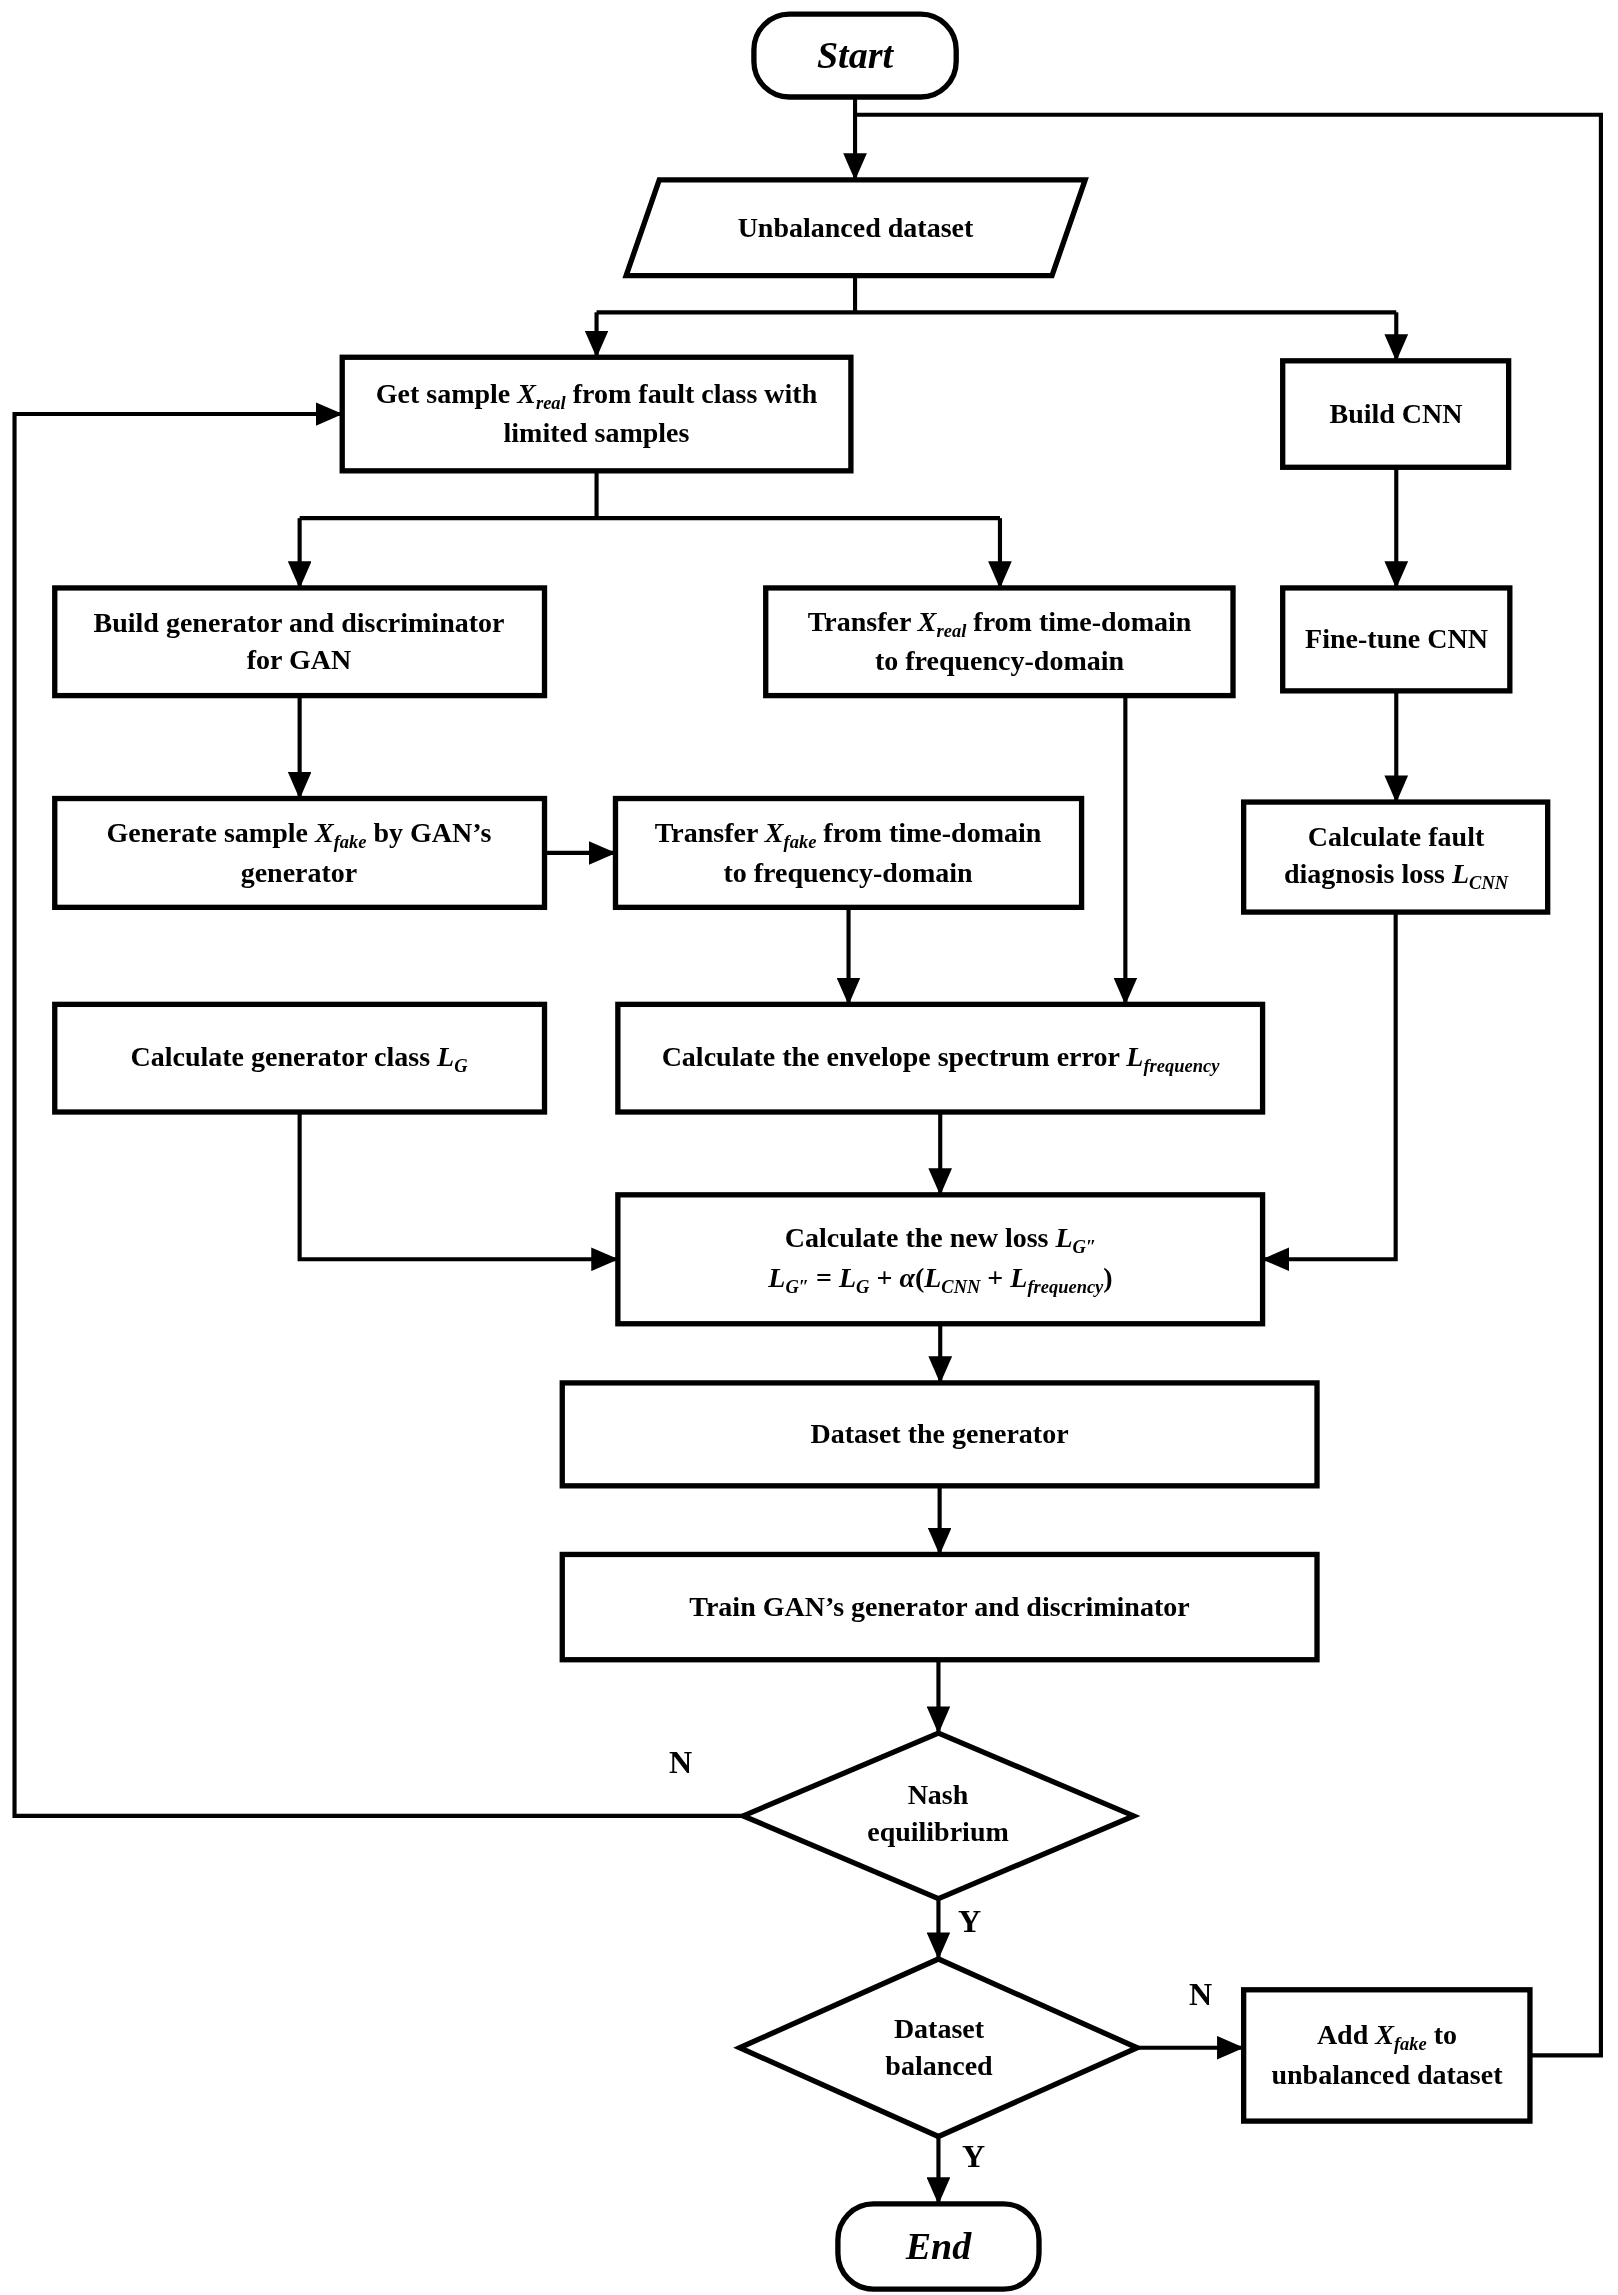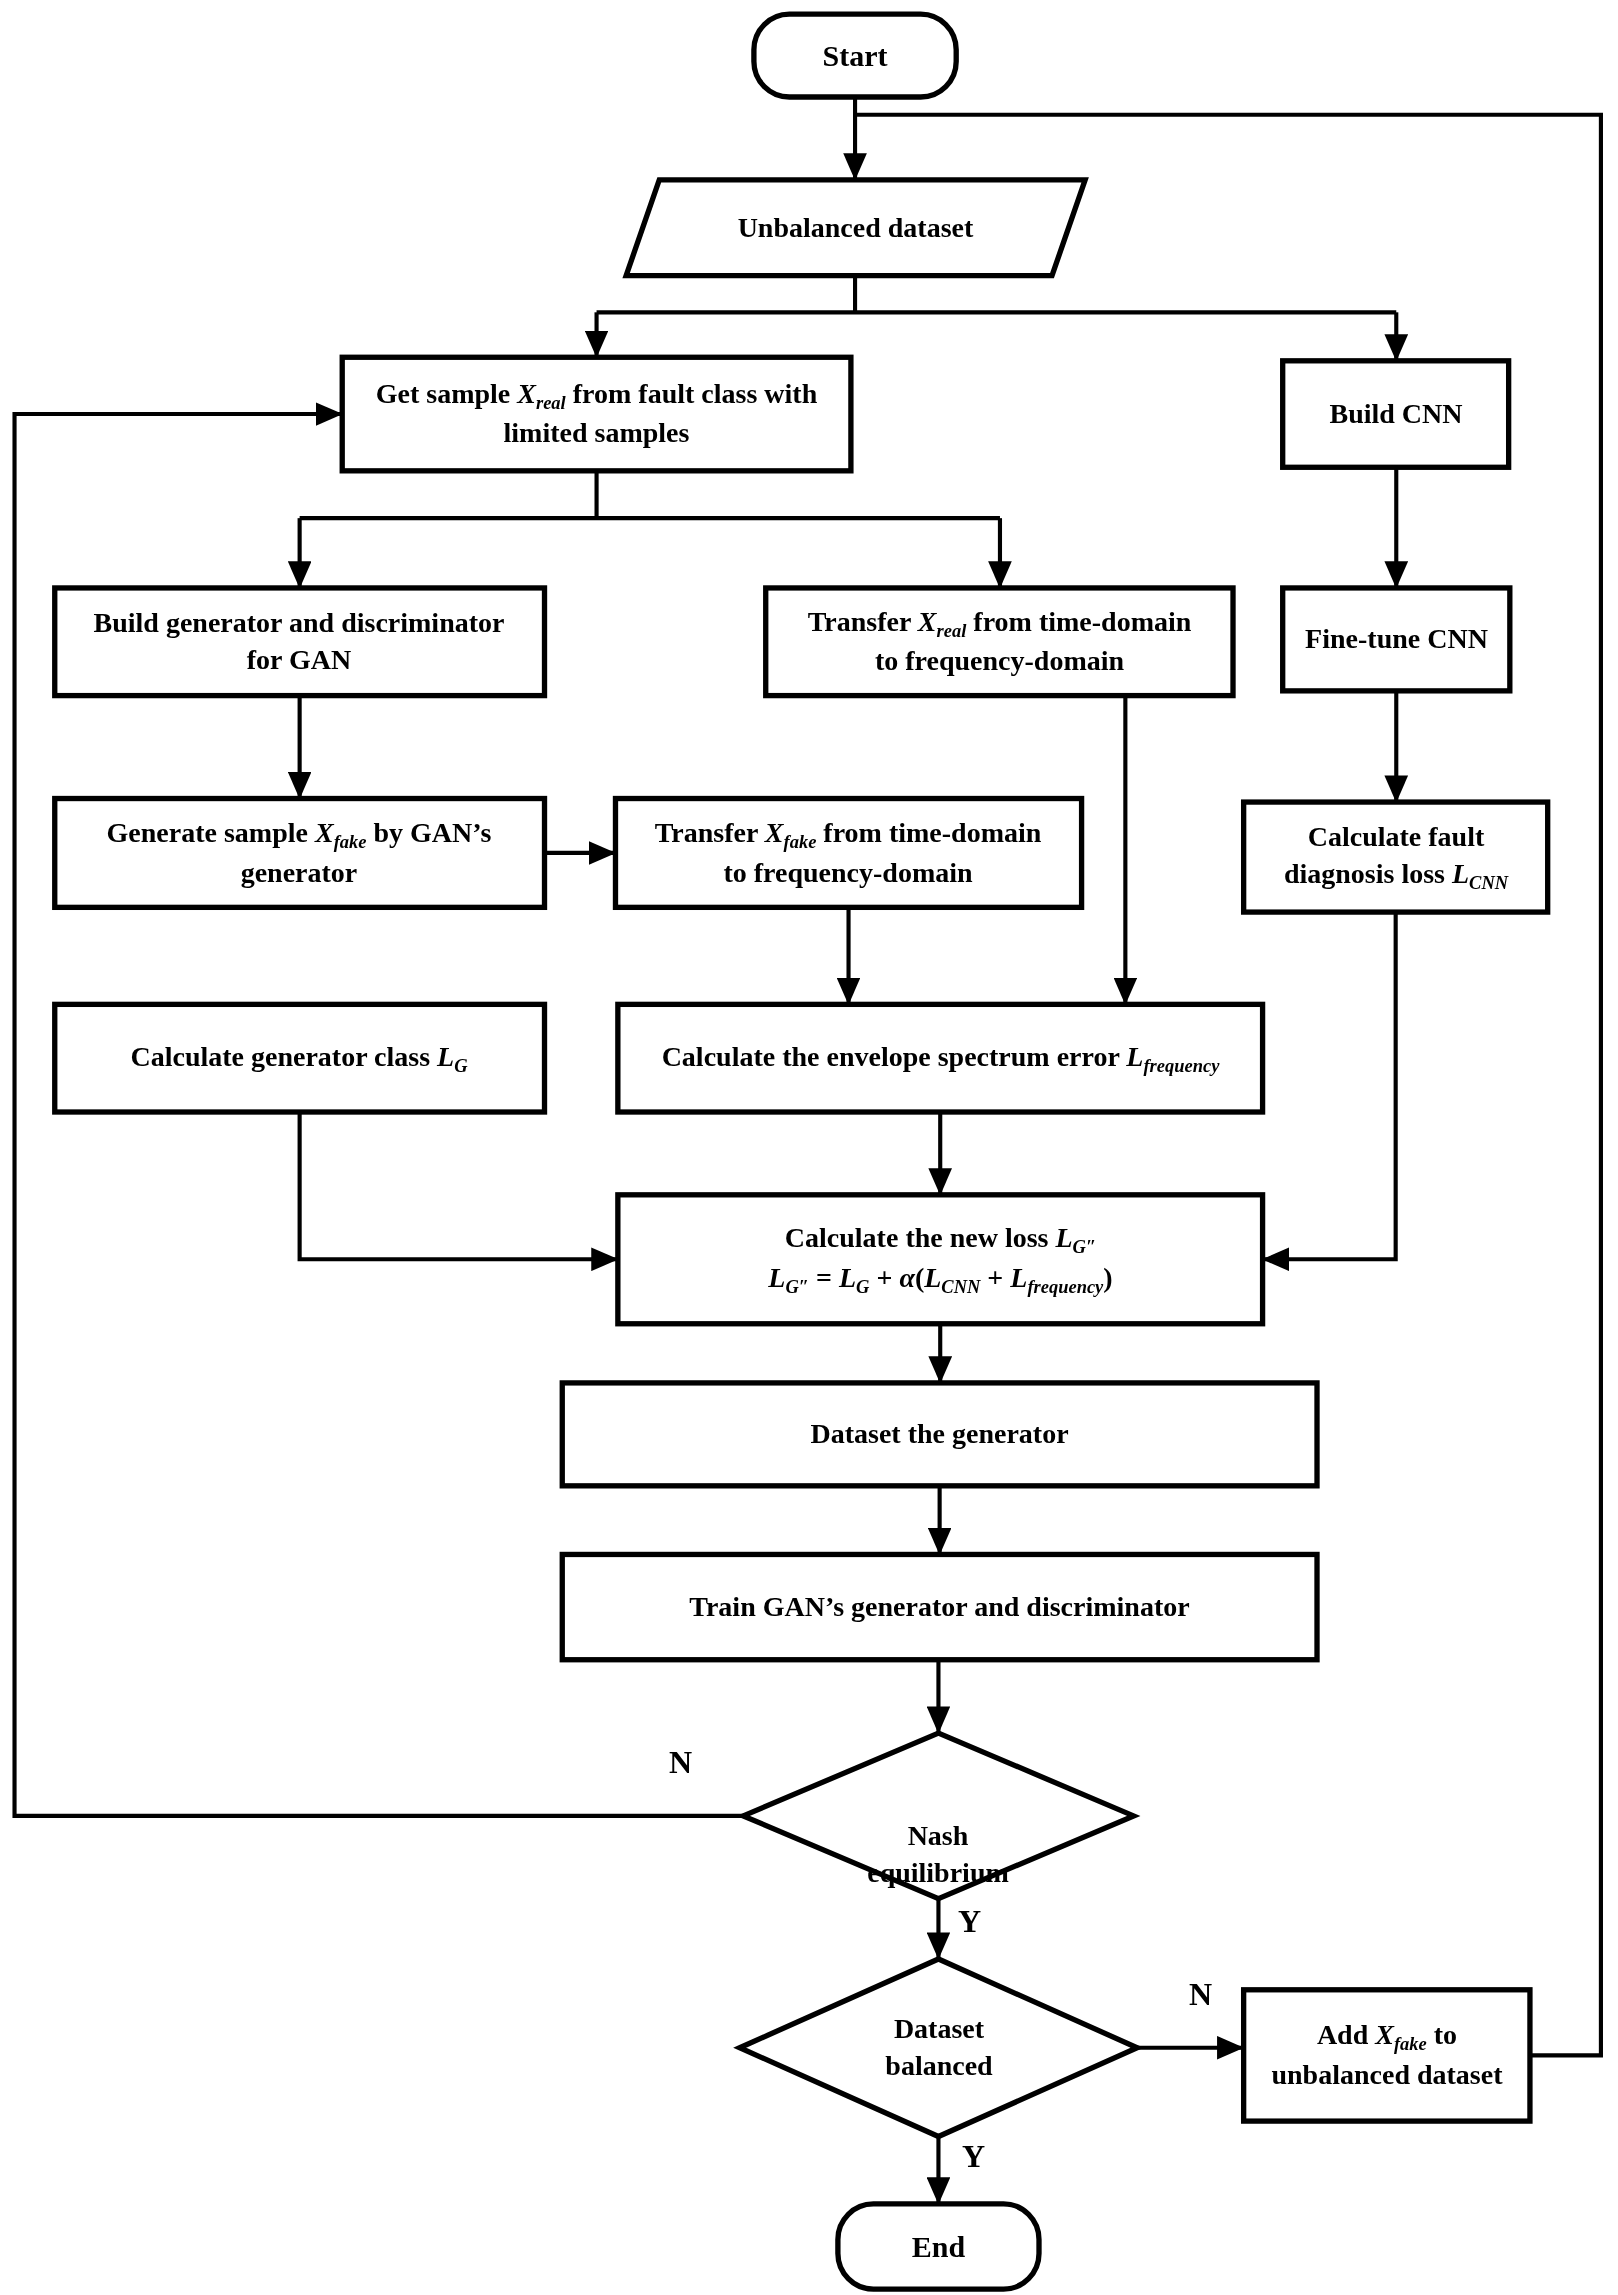--- a/index.html
+++ b/index.html
@@ -4,21 +4,21 @@
 <style>
   html,body{margin:0;padding:0;background:#ffffff;}
   body{width:1619px;height:2295px;font-family:"Liberation Serif","DejaVu Serif",serif;color:#000;}
   .canvas{position:relative;width:1619px;height:2295px;background:#fff;overflow:hidden;}
   svg.wires{position:absolute;left:0;top:0;width:1619px;height:2295px;}
   .node{
     position:absolute;display:flex;flex-direction:column;align-items:center;justify-content:center;
     text-align:center;font-weight:700;font-size:28px;line-height:1.32;pointer-events:none;
   }
   .node .tline{white-space:nowrap;}
-  .terminator{font-size:30px;}
+  .terminator{font-size:38px;font-style:italic;}
   .i{font-style:italic;}
   .sub{font-size:0.66em;vertical-align:-0.34em;margin-top:44px;}
   .edge-label{position:absolute;font-weight:700;font-size:32px;pointer-events:none;}
 </style>
 </head>
 <body>
 
 <div class="canvas">
 
   <svg class="wires" viewBox="0 0 2736 3880">
@@ -127,21 +127,21 @@
   <div class="node" style="left:618px;top:1195px;width:645px;height:129px">
       <div class="tline"><span>Calculate the new loss </span><span class="i">L</span><span class="i sub">G″</span></div>
       <div class="tline"><span class="i">L</span><span class="i sub">G″</span><span> = </span><span class="i">L</span><span class="i sub">G</span><span> + </span><span class="i">α</span><span>(</span><span class="i">L</span><span class="i sub">CNN</span><span> + </span><span class="i">L</span><span class="i sub">frequency</span><span>)</span></div>
     </div>
   <div class="node" style="left:562px;top:1383px;width:755px;height:103px">
       <div class="tline"><span>Dataset the generator</span></div>
     </div>
   <div class="node" style="left:562px;top:1555px;width:755px;height:105px">
       <div class="tline"><span>Train GAN’s generator and discriminator</span></div>
     </div>
-  <div class="node" style="left:743px;top:1772px;width:390px;height:166px">
+  <div class="node" style="left:743px;top:1731px;width:390px;height:166px">
       <div class="tline"><span>Nash</span></div>
       <div class="tline"><span>equilibrium</span></div>
     </div>
   <div class="node" style="left:740px;top:1959px;width:398px;height:177px">
       <div class="tline"><span>Dataset</span></div>
       <div class="tline"><span>balanced</span></div>
     </div>
   <div class="node" style="left:1244px;top:1990px;width:286px;height:131px">
       <div class="tline"><span>Add </span><span class="i">X</span><span class="i sub">fake</span><span> to</span></div>
       <div class="tline"><span>unbalanced dataset</span></div>

